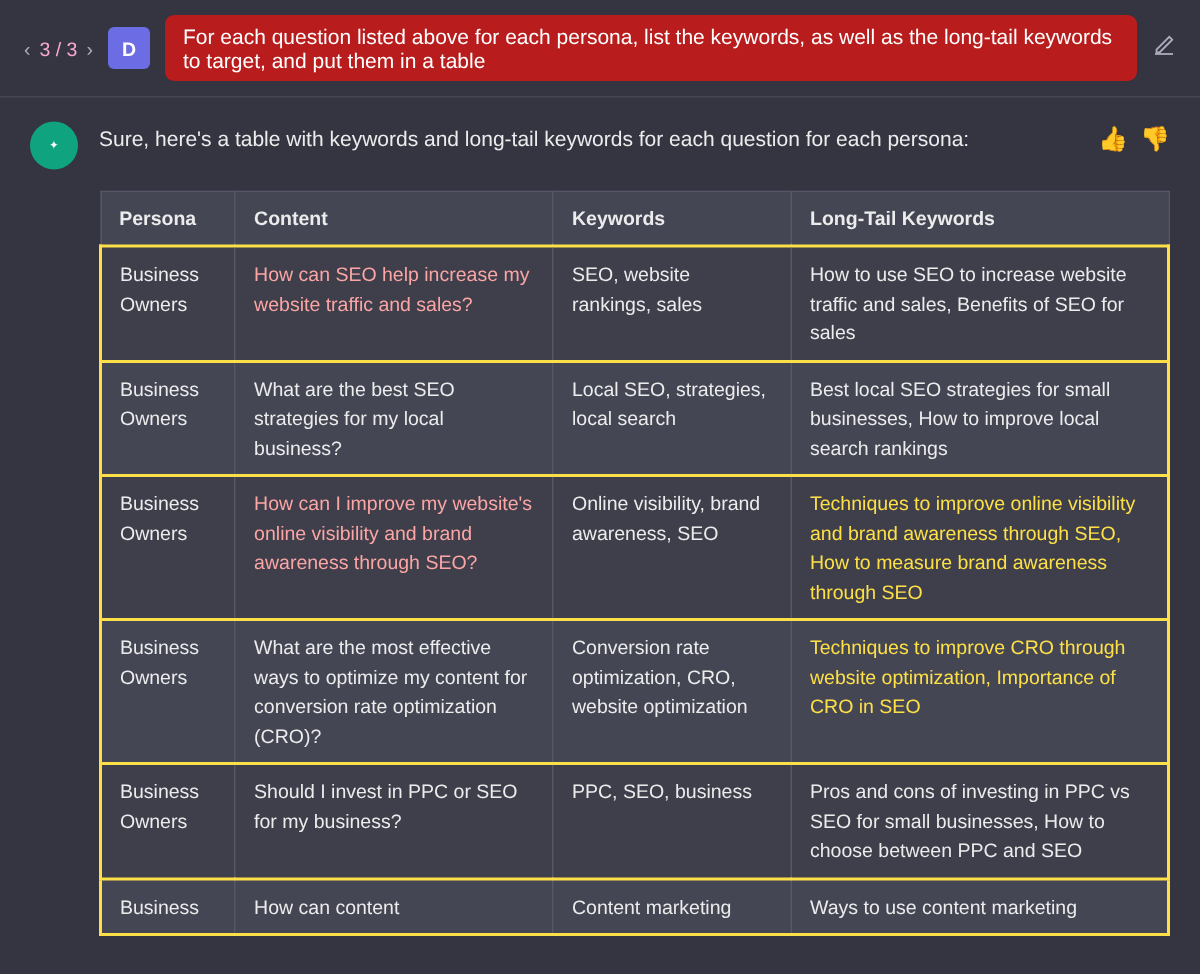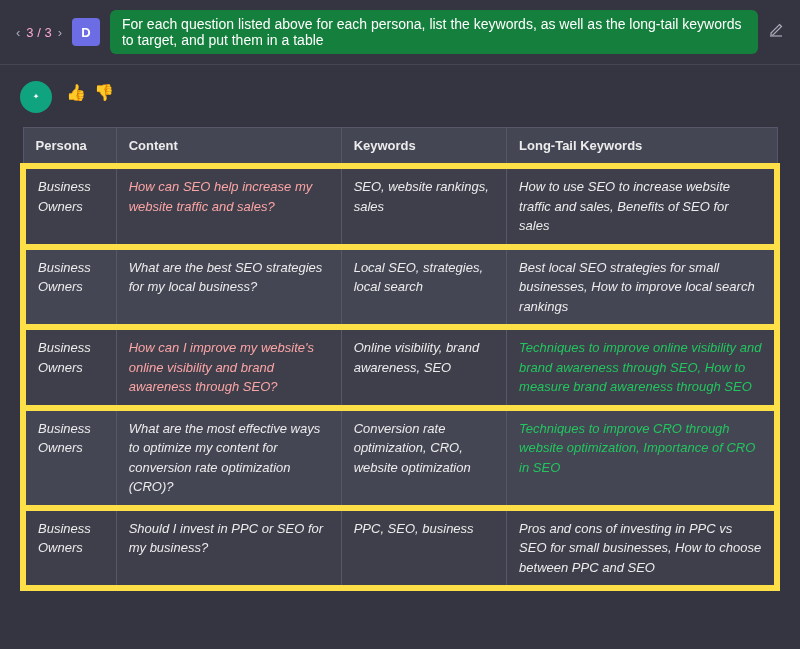--- a/index.html
+++ b/index.html
@@ -54,21 +54,21 @@
       display: flex;
       align-items: center;
       justify-content: center;
       color: white;
       font-weight: bold;
       font-size: 13px;
       flex-shrink: 0;
     }
 
     .user-prompt {
-      background-color: #15803d;
+      background-color: #b91c1c;
       color: white;
       padding: 6px 12px;
       border-radius: 6px;
       font-size: 14px;
       flex: 1;
     }
 
     .edit-icon {
       color: #acacbe;
       cursor: pointer;
@@ -118,20 +118,21 @@
       margin-top: 2px;
     }
 
     .feedback-icon {
       color: #acacbe;
       cursor: pointer;
       font-size: 16px;
     }
 
     .table-wrapper {
+      margin-left: 46px;
       overflow-x: auto;
     }
 
     table {
       width: 100%;
       border-collapse: collapse;
       font-size: 13px;
     }
 
     thead tr {
@@ -141,42 +142,41 @@
     thead th {
       padding: 10px 12px;
       text-align: left;
       color: #ececec;
       font-weight: 600;
       border: 1px solid #565869;
     }
 
     tbody tr {
       background-color: #3e3f4b;
-      border: 6px solid #fde047;
-      font-style: italic;
+      border: 2px solid #fde047;
     }
 
     tbody tr:nth-child(even) {
       background-color: #444654;
     }
 
     tbody td {
       padding: 8px 12px;
       vertical-align: top;
       color: #ececec;
       border: 1px solid #565869;
       line-height: 1.5;
     }
 
     .highlight-blue {
       color: #fca5a5;
     }
 
     .highlight-teal {
-      color: #22c55e;
+      color: #fde047;
     }
   </style>
 </head>
 <body>
 
 <div class="top-bar">
   <div class="nav-controls">
     <span class="nav-arrow">‹</span>
     <span class="nav-count">3 / 3</span>
     <span class="nav-arrow">›</span>
@@ -193,20 +193,21 @@
 
 <div class="response-area">
   <div class="response-header">
 
     <div class="gpt-avatar">
       <svg viewBox="0 0 41 41" xmlns="http://www.w3.org/2000/svg">
         <path d="M37.5 20.5C37.5 29.9 29.9 37.5 20.5 37.5C11.1 37.5 3.5 29.9 3.5 20.5C3.5 11.1 11.1 3.5 20.5 3.5C29.9 3.5 37.5 11.1 37.5 20.5Z" fill="#10a37f"></path>
         <text x="20.5" y="25" text-anchor="middle" fill="white" font-size="16" font-family="Arial">✦</text>
       </svg>
     </div>
+    <div class="response-text">Sure, here's a table with keywords and long-tail keywords for each question for each persona:</div>
     <div class="feedback-icons">
       <span class="feedback-icon">👍</span>
       <span class="feedback-icon">👎</span>
     </div>
   </div>
 
   <div class="table-wrapper">
     <table>
       <thead>
         <tr>
@@ -240,16 +241,22 @@
             <td>What are the most effective ways to optimize my content for conversion rate optimization (CRO)?</td>
             <td>Conversion rate optimization, CRO, website optimization</td>
             <td class="highlight-teal">Techniques to improve CRO through website optimization, Importance of CRO in SEO</td>
           </tr>
           <tr>
             <td>Business Owners</td>
             <td>Should I invest in PPC or SEO for my business?</td>
             <td>PPC, SEO, business</td>
             <td>Pros and cons of investing in PPC vs SEO for small businesses, How to choose between PPC and SEO</td>
           </tr>
+          <tr>
+            <td>Business</td>
+            <td>How can content</td>
+            <td>Content marketing</td>
+            <td>Ways to use content marketing</td>
+          </tr>
         </tbody>
     </table>
   </div>
 </div>
 
 </body></html>

